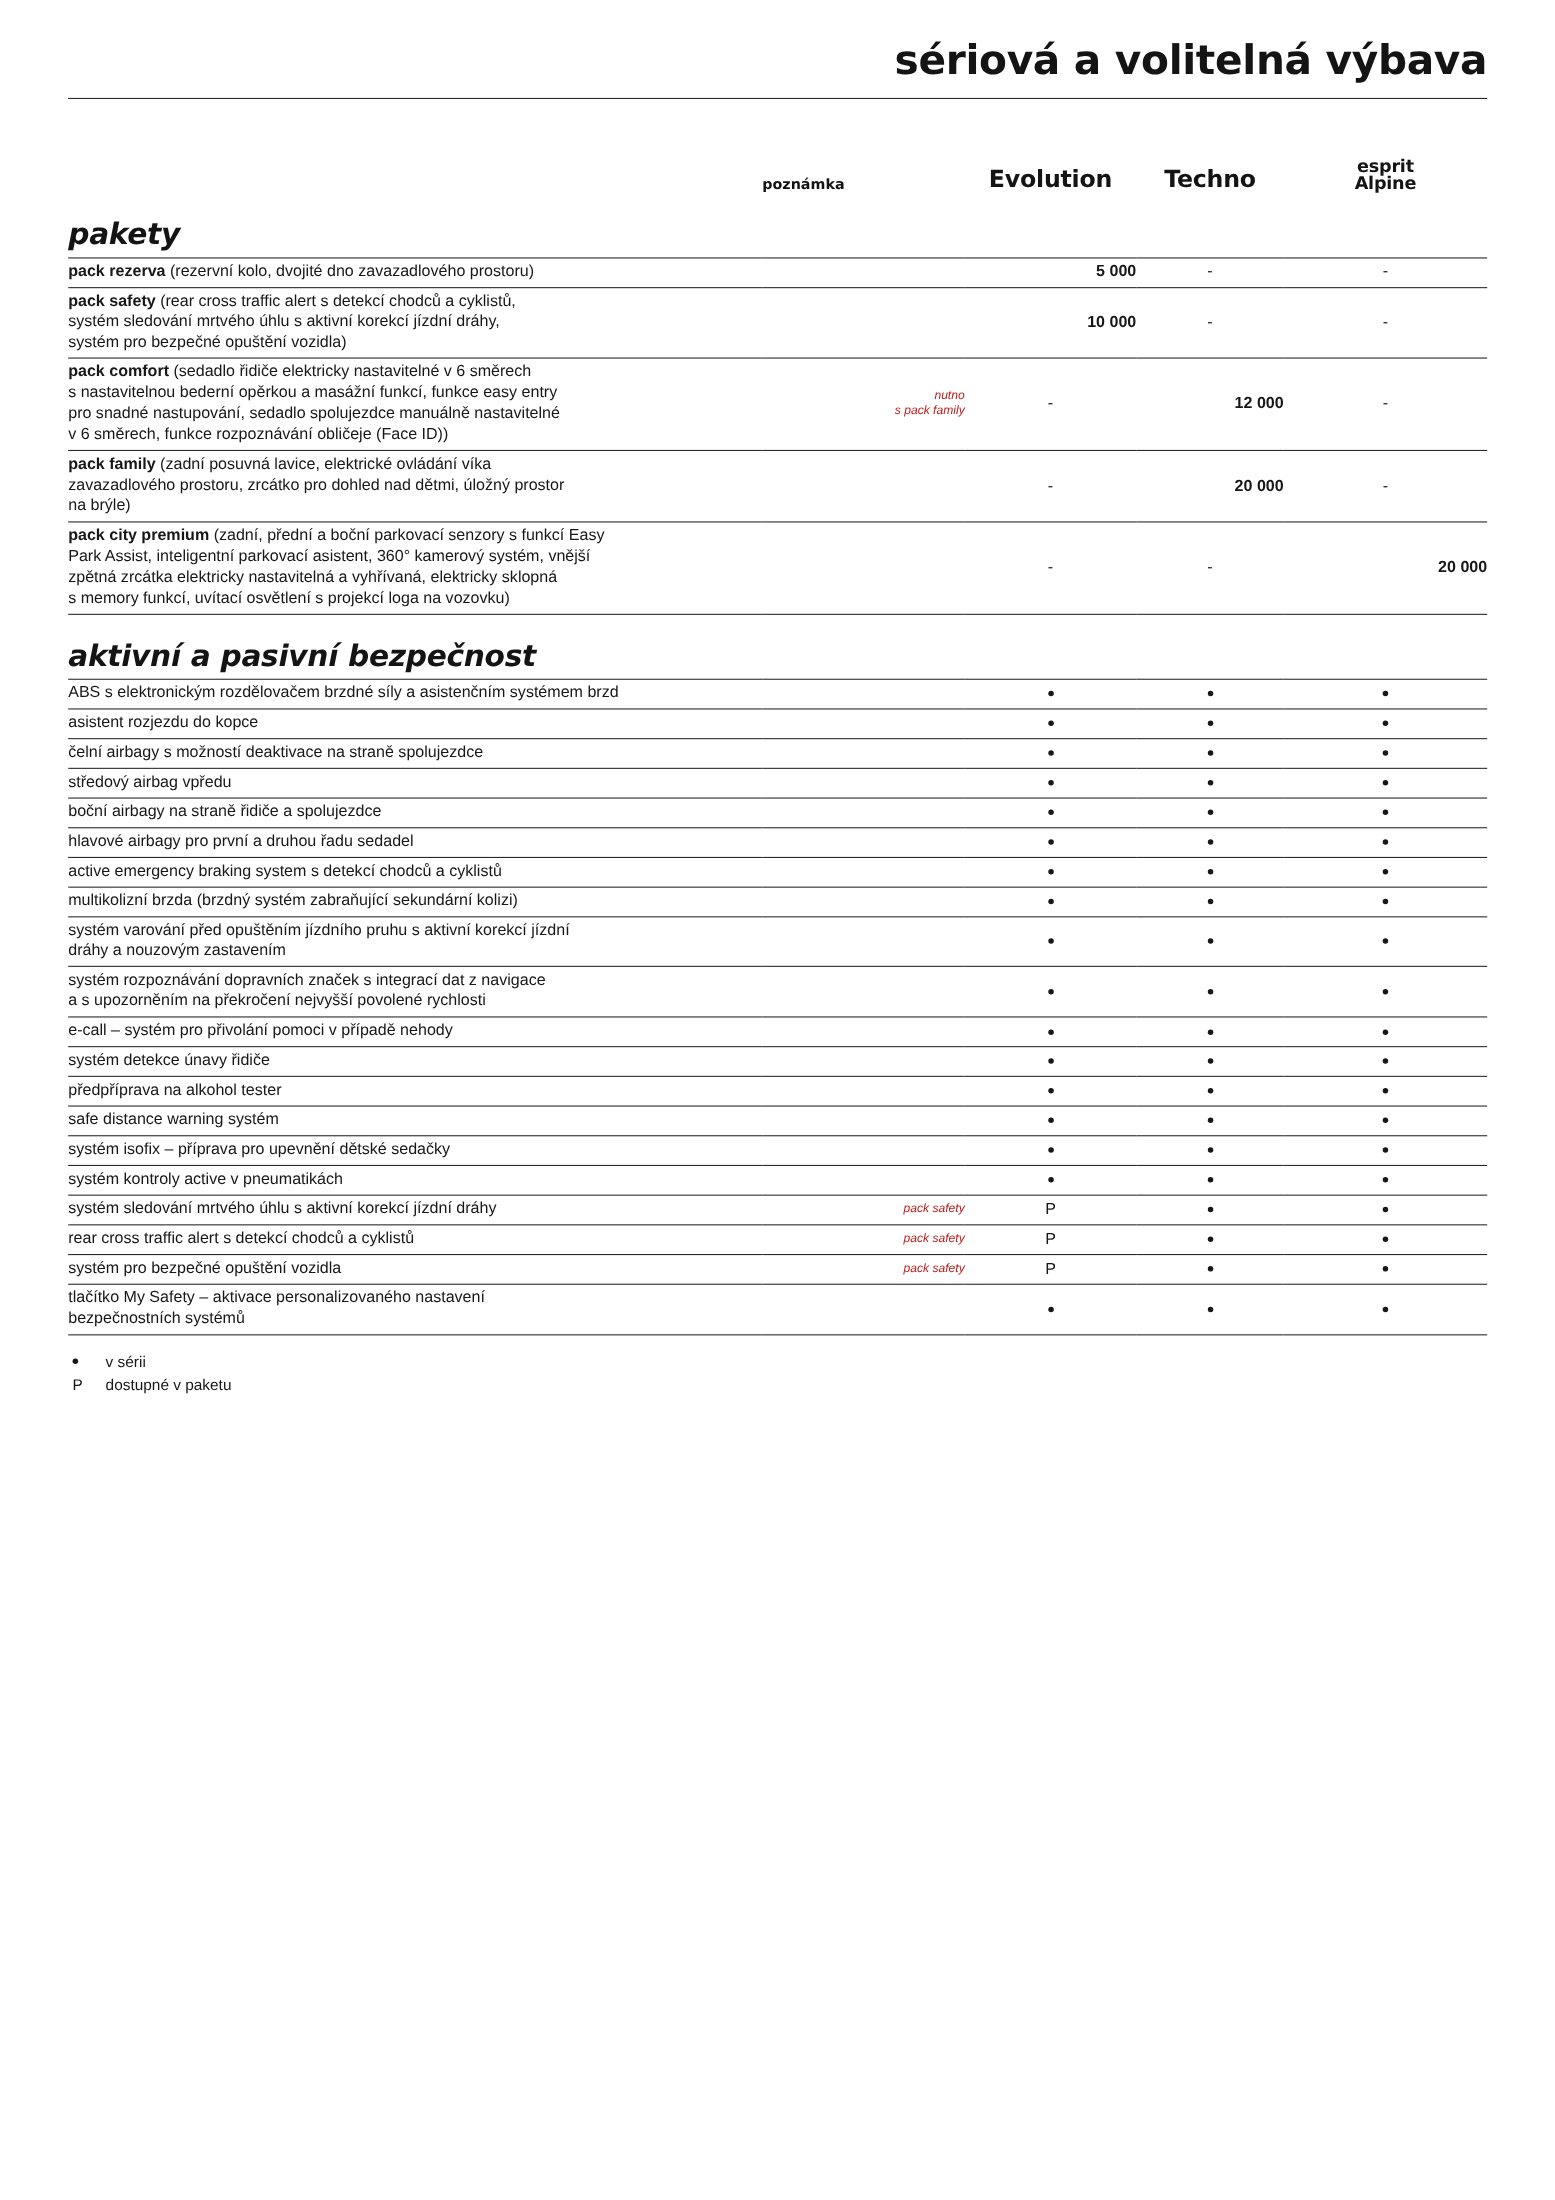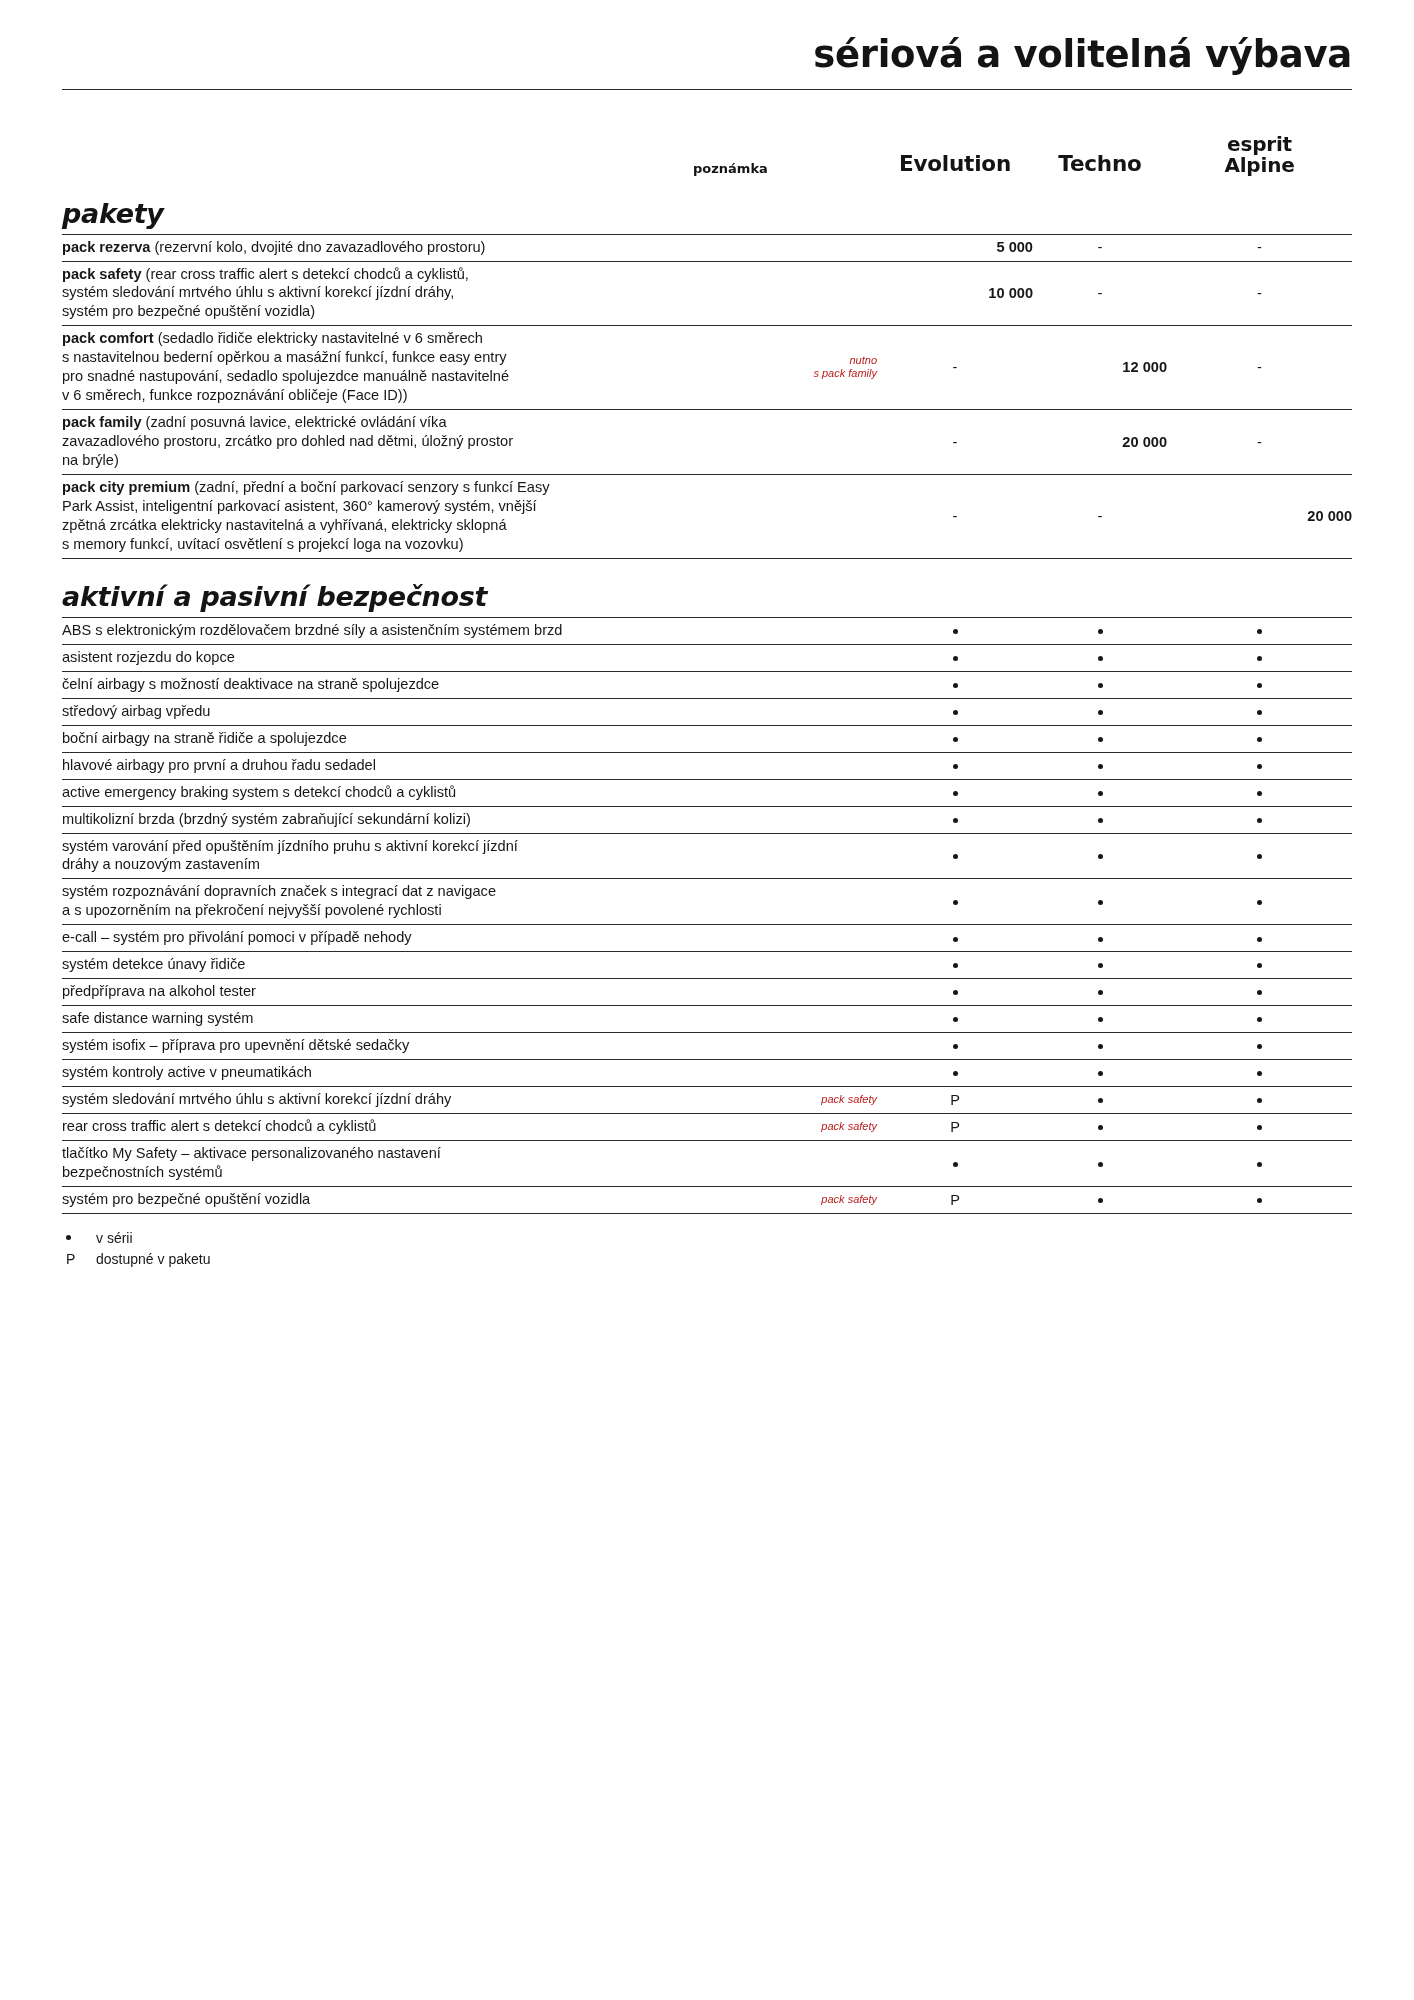--- a/index.html
+++ b/index.html
@@ -71,21 +71,21 @@
   }
   .hdr-trim {
     text-align: center;
     font-family: "DejaVu Sans", sans-serif;
     font-weight: bold;
     font-size: 21.5px;
     letter-spacing: -0.2px;
     color: #141414;
     line-height: 1.04;
   }
-  .hdr-trim.two-line { font-size: 20px; }
+  .hdr-trim.two-line { font-size: 16px; }
 
   
   tr.section-row td {
     padding: 17px 0 5px 0;
     font-style: italic;
   }
   .section-title {
     font-family: "DejaVu Sans", sans-serif;
     font-weight: bold;
     font-size: 27px;
@@ -352,30 +352,30 @@
           <td class="val"><span class="dot"></span></td>
         </tr>
         <tr class="feat">
           <td class="feature">rear cross traffic alert s detekcí chodců a cyklistů</td>
           <td class="note">pack safety</td>
           <td class="val">P</td>
           <td class="val"><span class="dot"></span></td>
           <td class="val"><span class="dot"></span></td>
         </tr>
         <tr class="feat">
-          <td class="feature">tlačítko My Safety – aktivace personalizovaného nastavení<br>bezpečnostních systémů</td>
-          <td class="note"></td>
-          <td class="val"><span class="dot"></span></td>
-          <td class="val"><span class="dot"></span></td>
-          <td class="val"><span class="dot"></span></td>
-        </tr>
-        <tr class="feat">
           <td class="feature">systém pro bezpečné opuštění vozidla</td>
           <td class="note">pack safety</td>
           <td class="val">P</td>
+          <td class="val"><span class="dot"></span></td>
+          <td class="val"><span class="dot"></span></td>
+        </tr>
+        <tr class="feat">
+          <td class="feature">tlačítko My Safety – aktivace personalizovaného nastavení<br>bezpečnostních systémů</td>
+          <td class="note"></td>
+          <td class="val"><span class="dot"></span></td>
           <td class="val"><span class="dot"></span></td>
           <td class="val"><span class="dot"></span></td>
         </tr>
       </tbody>
   </table>
 
   <div class="legend" id="legend">
       <div class="legend-row">
         <div class="legend-key"><span class="dot"></span></div>
         <div class="legend-text">v sérii</div>

